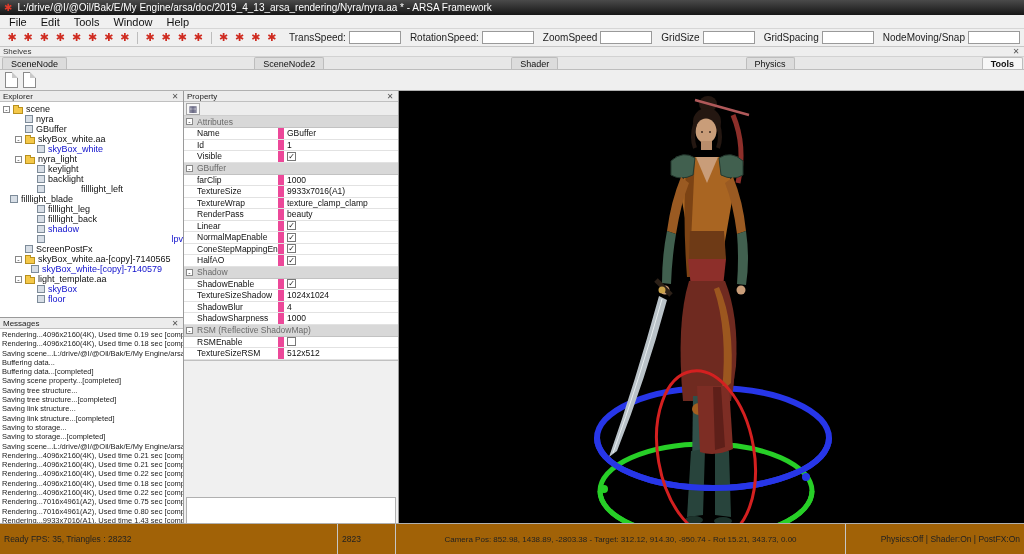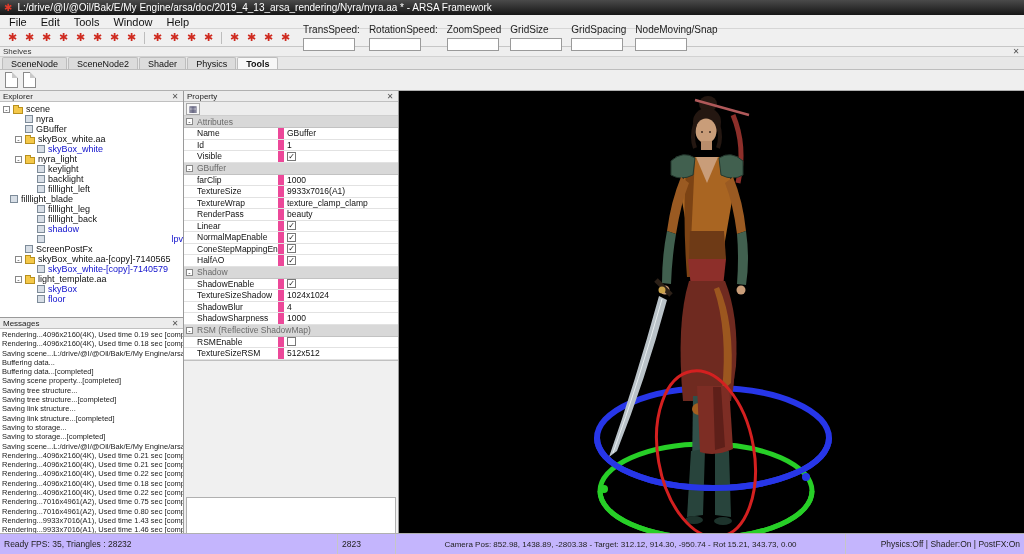--- a/index.html
+++ b/index.html
@@ -10,31 +10,31 @@
   .titlebar { height:15px; background:linear-gradient(#4a4a4a,#161616); color:#fff;
     display:flex; align-items:center; padding:0 4px; font-size:10px; white-space:nowrap; }
   .app-icon { color:#e03a2a; font-size:10px; margin-right:5px; line-height:10px; }
   .menubar { height:14px; background:#f0f0f0; border-bottom:1px solid #d6d6d6;
     display:flex; align-items:center; font-size:11px; padding-left:2px; }
   .menu-item { padding:0 7px; cursor:default; }
   .toolbar { height:18px; background:#f0f0f0; border-bottom:1px solid #c6c6c6;
     display:flex; align-items:center; font-size:10px; padding:0 4px; }
   .red-icon { color:#cf2b20; font-size:11px; width:17px; text-align:center; line-height:15px; }
   .tool-sep { width:1px; height:12px; background:#bdbdbd; margin:0 4px; flex:none; }
-  .tool-field { display:flex; gap:3px; margin-left:9px;flex-direction:column; }
+  .tool-field { display:flex; align-items:center; gap:3px; margin-left:9px; }
   .tool-label { font-size:10px; color:#222; white-space:nowrap; }
   .tool-input { height:13px; width:52px; border:1px solid #9a9a9a; font-size:9px; padding:0 2px;
     background:#fff; font-family:"Liberation Sans", sans-serif; }
 
   
   .shelves-header { height:10px; background:#eeeeee; border-bottom:1px solid #d2d2d2;
     display:flex; align-items:center; justify-content:space-between; font-size:8px; padding:0 3px; color:#333; }
   .close-x { font-size:8px; color:#555; width:10px; text-align:center; line-height:9px; }
   .tabs { height:13px; background:#e7e7e7; display:flex; align-items:flex-end; padding-left:2px;
-    border-bottom:1px solid #bdbdbd; }
+    border-bottom:1px solid #bdbdbd;justify-content:space-between; }
   .tab { font-size:9px; padding:1px 8px 0 8px; border:1px solid #bdbdbd; border-bottom:none;
     background:#dcdcdc; margin-right:1px; border-radius:2px 2px 0 0; height:12px; white-space:nowrap; }
   .tab.active { background:#f7f7f7; font-weight:bold; }
   .shelf { height:21px; background:#efefef; border-bottom:1px solid #b0b0b0;
     display:flex; align-items:center; padding-left:5px; gap:5px; }
   .page-icon { width:13px; height:16px; background:#fff; border:1px solid #8a8a8a; position:relative; }
   .page-icon:after { content:""; position:absolute; right:-1px; top:-1px;
     border:3px solid; border-color:#efefef #efefef #c9c9c9 #c9c9c9; }
 
   
@@ -81,21 +81,21 @@
 
   .viewport { flex:1; background:#000; position:relative; overflow:hidden; }
   .viewport svg { display:block; }
   .ring-x { stroke:var(--ring-x,#d42020); }
   .ring-y { stroke:var(--ring-y,#27cf27); }
   .ring-z { stroke:var(--ring-z,#2736e8); }
   .fill-y { fill:var(--ring-y,#27cf27); }
   .fill-z { fill:var(--ring-z,#2736e8); }
 
   
-  .statusbar { position:absolute; bottom:0; left:0; right:0; height:21px; background:#c4b5fd;
+  .statusbar { position:absolute; bottom:0; left:0; right:0; height:31px; background:#a16207;
     border-top:1px solid #b0b0b0; display:flex; align-items:stretch; font-size:8.5px; color:#222; }
   .status-seg { padding:0 4px; border-right:1px solid #c6c6c6; display:flex; align-items:center;
     white-space:nowrap; overflow:hidden; }
   .seg1 { width:338px; flex:none; }
   .seg2 { width:58px; flex:none; }
   .seg3 { flex:1; justify-content:center; font-size:8px; }
   .seg4 { width:178px; flex:none; border-right:none; justify-content:flex-end;text-align:center; }
 </style>
 </head>
 <body>
@@ -213,21 +213,21 @@
             <span class="tree-label">nyra_light</span>
           </div>
           <div class="tree-row" style="padding-left: 27px;">
             <span class="node-icon"></span>
             <span class="tree-label">keylight</span>
           </div>
           <div class="tree-row" style="padding-left: 27px;">
             <span class="node-icon"></span>
             <span class="tree-label">backlight</span>
           </div>
-          <div class="tree-row" style="padding-left: 27px;">
+          <div class="tree-row" style="padding-left: 27px; gap: 33px;">
             <span class="node-icon"></span>
             <span class="tree-label">filllight_left</span>
           </div>
           <div class="tree-row" style="">
             <span class="node-icon"></span>
             <span class="tree-label">filllight_blade</span>
           </div>
           <div class="tree-row" style="padding-left: 27px;">
             <span class="node-icon"></span>
             <span class="tree-label">filllight_leg</span>
@@ -246,21 +246,21 @@
           </div>
           <div class="tree-row" style="padding-left: 15px;">
             <span class="node-icon"></span>
             <span class="tree-label">ScreenPostFx</span>
           </div>
           <div class="tree-row" style="padding-left: 15px;">
             <span class="expandbox">-</span>
             <span class="folder-icon"></span>
             <span class="tree-label">skyBox_white.aa-[copy]-7140565</span>
           </div>
-          <div class="tree-row" style="padding-left: 27px;">
+          <div class="tree-row" style="padding-left: 21px;">
             <span class="node-icon"></span>
             <span class="tree-label link">skyBox_white-[copy]-7140579</span>
           </div>
           <div class="tree-row" style="padding-left: 15px;">
             <span class="expandbox">-</span>
             <span class="folder-icon"></span>
             <span class="tree-label">light_template.aa</span>
           </div>
           <div class="tree-row" style="padding-left: 27px;">
             <span class="node-icon"></span>

